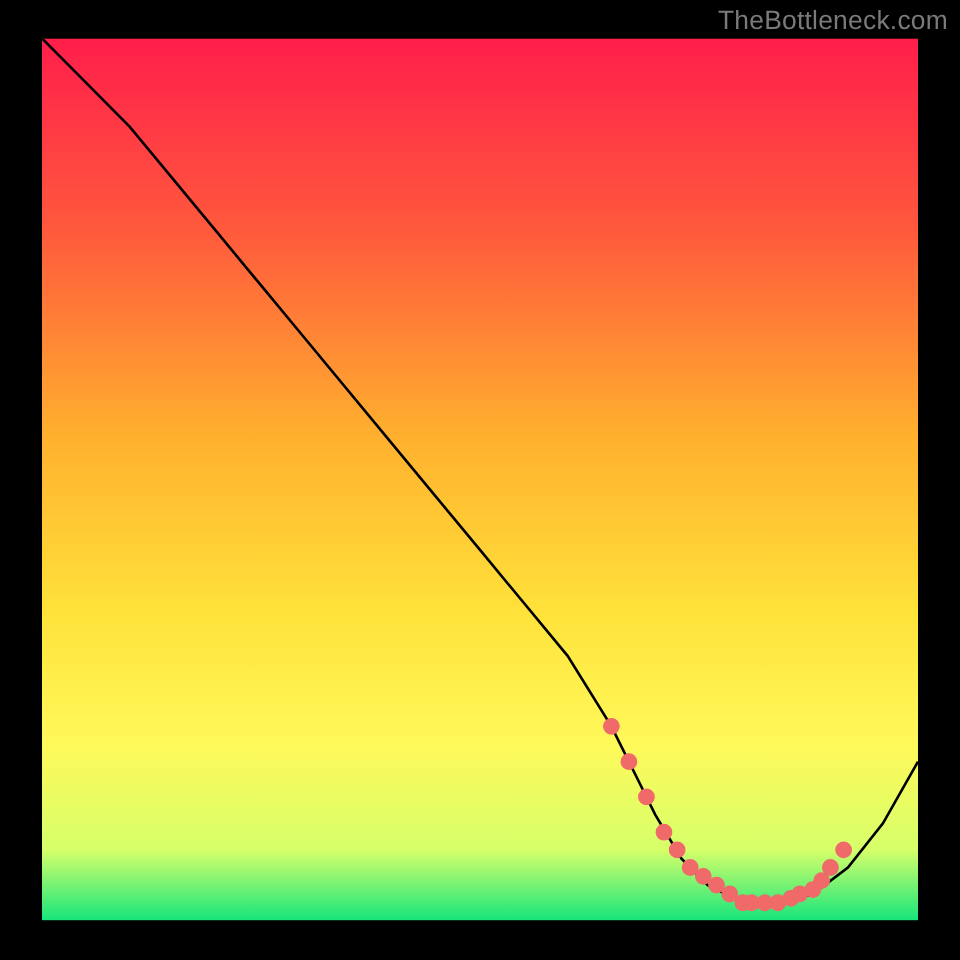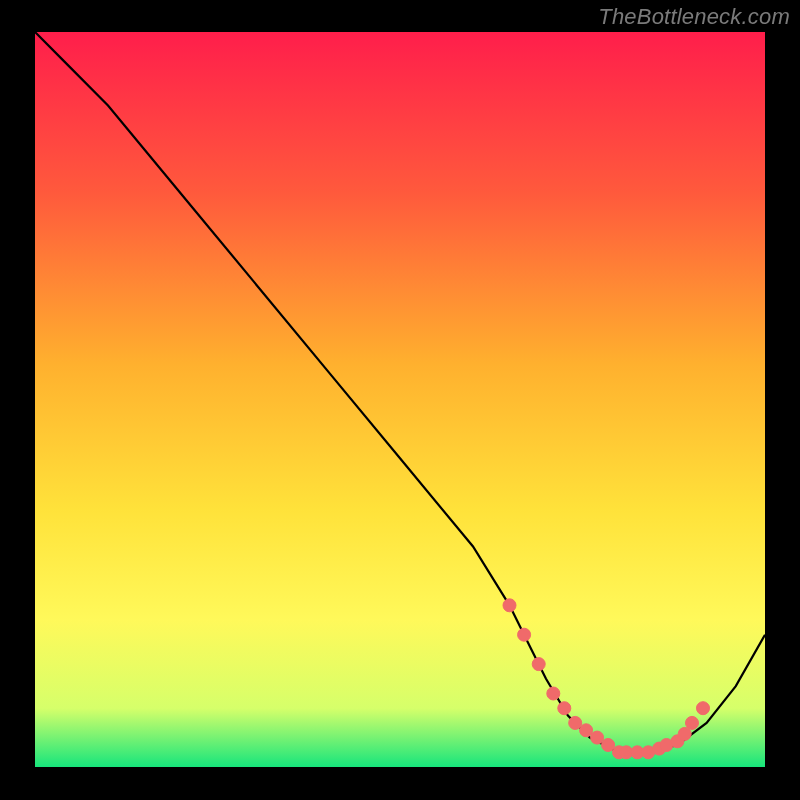--- a/index.html
+++ b/index.html
@@ -19,21 +19,20 @@
   }
   .watermark {
     position: absolute;
     top: 4px;
     right: 10px;
     font-size: 22px;
     color: #7a7a7a;
     font-weight: 500;
     letter-spacing: 0.2px;
     user-select: none;
-    font-style: italic;
   }
   .plot-wrap {
     position: absolute;
     left: 35px;
     top: 32px;
     width: 730px;
     height: 735px;
   }
   svg {
     display: block;

